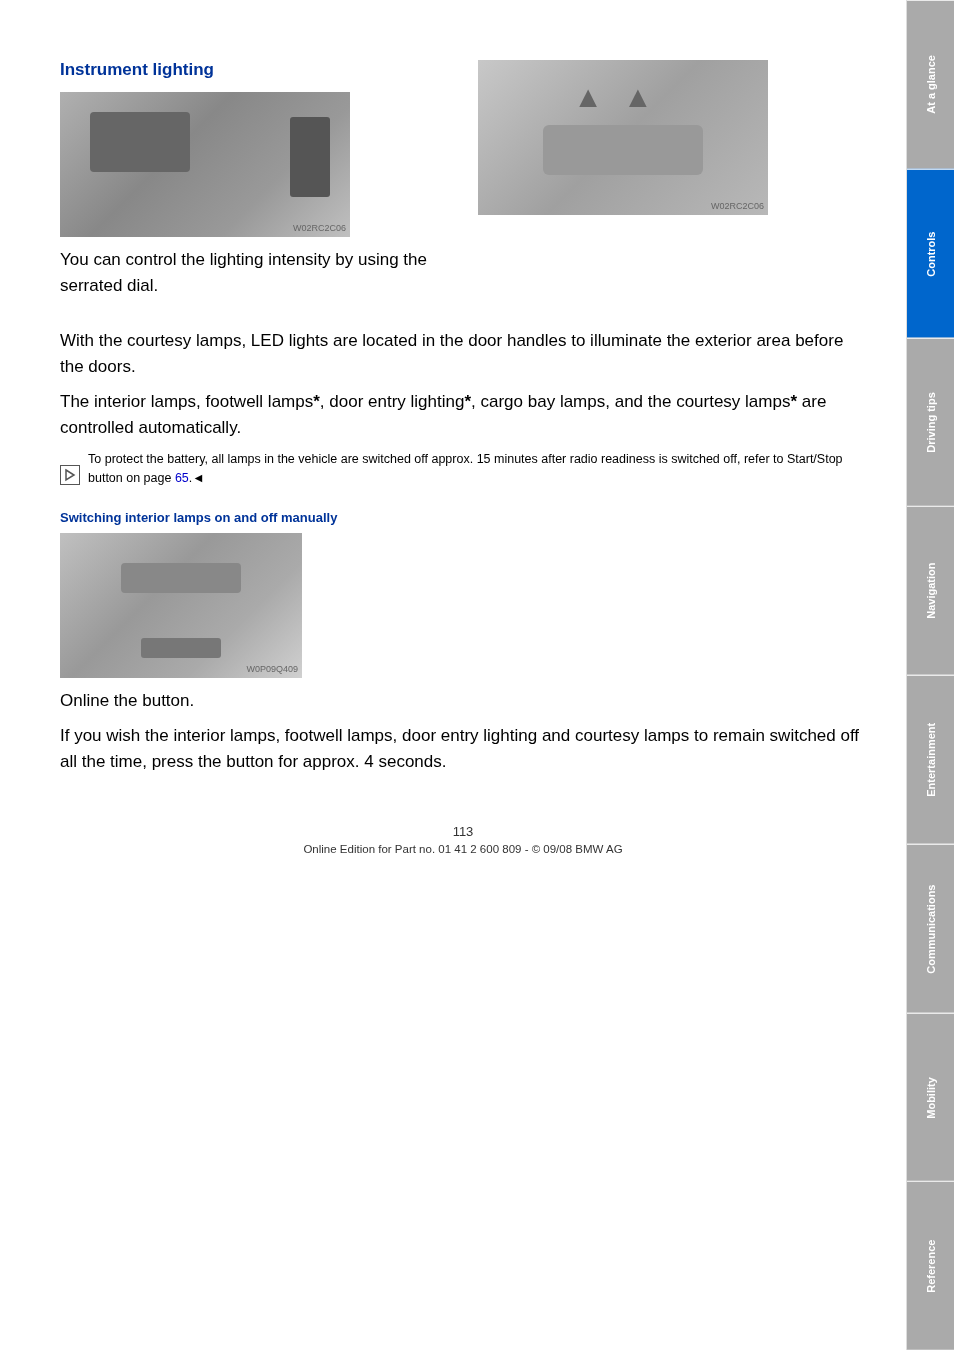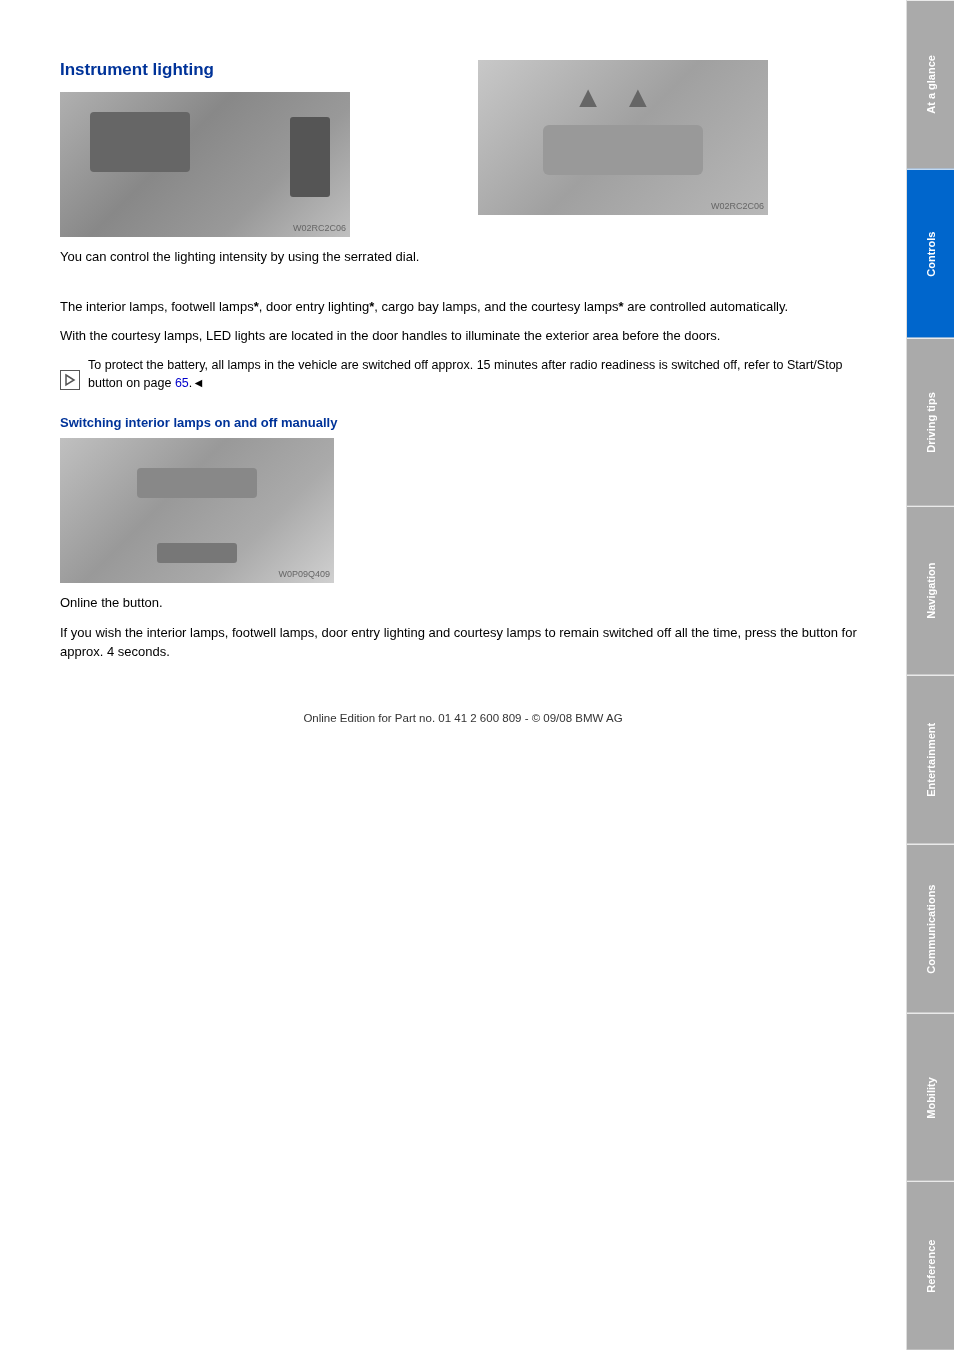--- a/index.html
+++ b/index.html
@@ -74,21 +74,21 @@
       height: 145px;
       background: #d0d0d0;
       margin-bottom: 10px;
       display: flex;
       align-items: center;
       justify-content: center;
       position: relative;
       overflow: hidden;
     }
     .interior-image-placeholder {
-      width: 274px;
+      width: 242px;
       height: 145px;
       background: #d0d0d0;
       margin-bottom: 10px;
       display: flex;
       align-items: flex-start;
       justify-content: center;
       position: relative;
       overflow: hidden;
     }
     .reading-lamps-image {
@@ -96,21 +96,21 @@
       height: 155px;
       background: #d0d0d0;
       margin-bottom: 10px;
       display: flex;
       align-items: center;
       justify-content: center;
       position: relative;
       overflow: hidden;
     }
     p {
-      font-size: 13px;
+      font-size: 17px;
       line-height: 1.5;
       margin-bottom: 10px;
     }
     .note-box {
       display: flex;
       align-items: center;
       gap: 8px;
       margin-bottom: 12px;
     }
     .note-icon {
@@ -239,22 +239,22 @@
     </div>
     <div class="right-col">
       <div class="reading-lamps-image">
         <div class="reading-img"></div>
         <span class="image-label">W02RC2C06</span>
       </div>
     </div>
   </div>
 
   <div>
+    <p>With the courtesy lamps, LED lights are located in the door handles to illuminate the exterior area before the doors.</p>
     <p>The interior lamps, footwell lamps<strong>*</strong>, door entry lighting<strong>*</strong>, cargo bay lamps, and the courtesy lamps<strong>*</strong> are controlled automatically.</p>
-    <p>With the courtesy lamps, LED lights are located in the door handles to illuminate the exterior area before the doors.</p>
 
     <div class="note-box">
       <div class="note-icon">
         <svg width="12" height="14" viewBox="0 0 12 14">
           <polygon points="2,2 10,7 2,12" fill="none" stroke="#555" stroke-width="1.5"></polygon>
         </svg>
       </div>
       <p class="note-text">To protect the battery, all lamps in the vehicle are switched off approx. 15 minutes after radio readiness is switched off, refer to Start/Stop button on page <a href="#" class="link-text">65</a>.◄</p>
     </div>
   </div>
@@ -263,20 +263,21 @@
     <h3 class="subsection-title">Switching interior lamps on and off manually</h3>
     <div class="interior-image-placeholder">
       <div class="interior-img"></div>
       <span class="image-label">W0P09Q409</span>
     </div>
     <p>Online the button.</p>
     <p>If you wish the interior lamps, footwell lamps, door entry lighting and courtesy lamps to remain switched off all the time, press the button for approx. 4 seconds.</p>
   </div>
 
   <div class="page-footer">
+    <span class="page-number">113</span>
     <span>Online Edition for Part no. 01 41 2 600 809 - © 09/08 BMW AG</span>
   </div>
 </div>
 
 <div class="right-sidebar">
   <div class="sidebar-tab inactive">
     <span>At a glance</span>
   </div>
   <div class="sidebar-tab active">
     <span>Controls</span>

